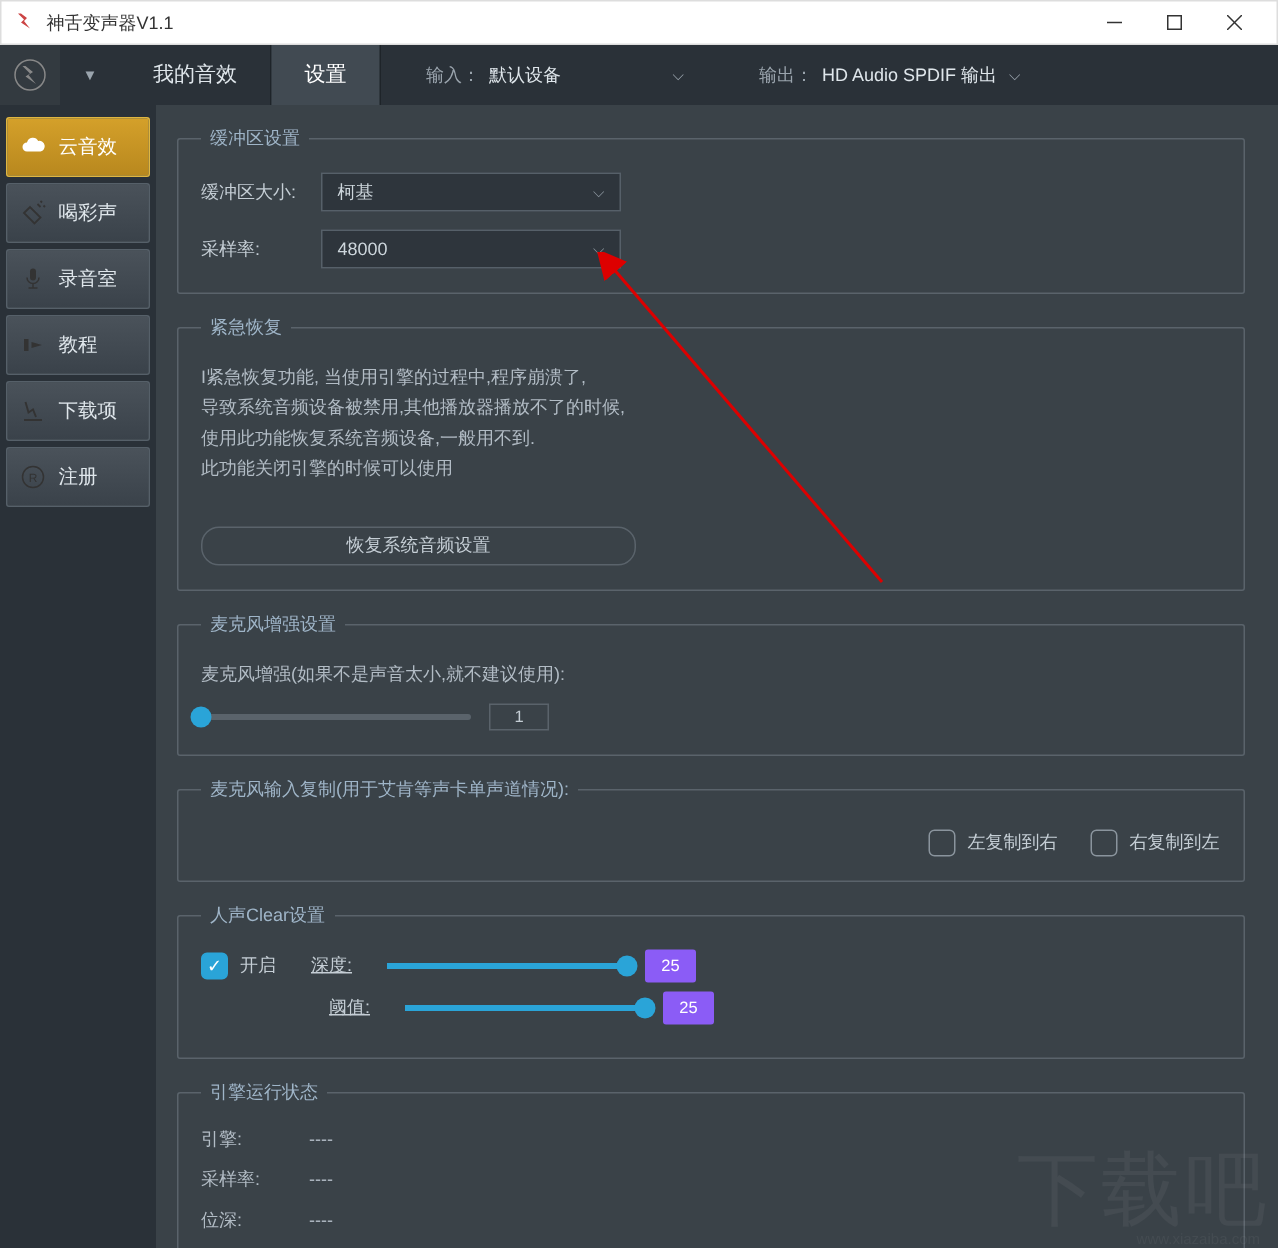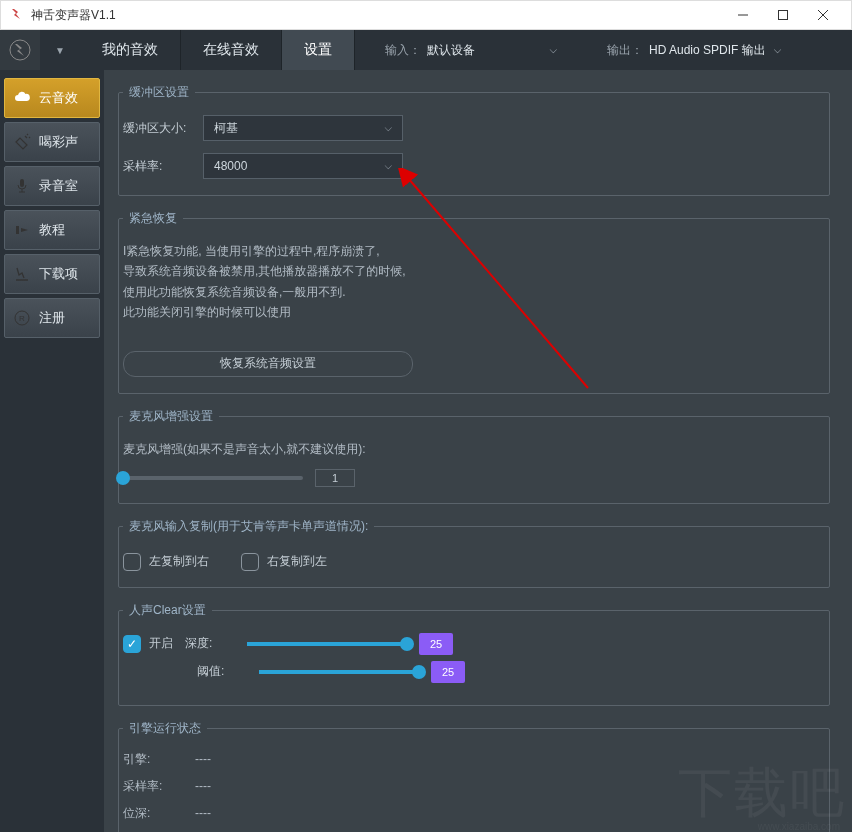--- a/index.html
+++ b/index.html
@@ -22,43 +22,43 @@
 .io-select { color: #dfe6eb; background: transparent; min-width: 130px; display: flex; align-items: center; justify-content: space-between; gap: 8px; }
 .io-select .chev { color: #9aa4ad; font-size: 10px; }
 
 .main { display: flex; height: calc(100% - 70px); }
 .sidebar { width: 104px; background: #2a3138; padding: 8px 4px; display: flex; flex-direction: column; gap: 4px; }
 .side-item { height: 40px; display: flex; align-items: center; gap: 8px; padding: 0 8px; background: linear-gradient(180deg,#4a525a,#3a424a); border: 1px solid #566069; color: #dfe6eb; font-size: 13px; border-radius: 2px; }
 .side-item.active { background: linear-gradient(180deg,#d4a02a,#b8881e); color: #fff; border-color: #e0b640; }
 .side-item .ico { width: 18px; height: 18px; display: flex; align-items: center; justify-content: center; }
 
 .content { flex: 1; padding: 14px 22px 14px 14px; overflow: hidden; }
-fieldset { border: 1px solid #5a636b; border-radius: 2px; padding: 14px 16px 16px 4px; margin-bottom: 14px; }
+fieldset { border: 1px solid #5a636b; border-radius: 2px; padding: 14px 16px 16px 15px; margin-bottom: 14px; }
 legend { color: #9fb5c8; font-size: 12px; padding: 0 6px; }
 .row { display: flex; align-items: center; margin-bottom: 12px; font-size: 12px; color: #c5ced5; }
 .row:last-child { margin-bottom: 0; }
 .row .lbl { width: 80px; }
 .select-box { width: 200px; height: 26px; background: #2e353c; border: 1px solid #566069; display: flex; align-items: center; justify-content: space-between; padding: 0 10px; color: #cdd6dc; font-size: 12px; }
 .select-box .chev { color: #8a949d; font-size: 10px; }
 
 .desc { font-size: 12px; color: #b2bcc5; line-height: 1.7; }
 .recover-btn { margin-top: 28px; width: 290px; height: 26px; border: 1px solid #5a636b; border-radius: 12px; background: transparent; color: #c5ced5; font-size: 12px; display: flex; align-items: center; justify-content: center; }
 
 .slider-row { display: flex; align-items: center; gap: 12px; margin-top: 10px; }
 .slider-track { position: relative; width: 180px; height: 4px; background: #5a636b; border-radius: 2px; }
 .slider-thumb { position: absolute; left: 0; top: 50%; transform: translate(-50%,-50%); width: 14px; height: 14px; border-radius: 50%; background: #2aa4d8; }
 .num-box { width: 40px; height: 18px; border: 1px solid #5a636b; display: flex; align-items: center; justify-content: center; font-size: 11px; color: #c5ced5; }
 
-.check-row { display: flex; gap: 32px; margin-top: 4px; }
+.check-row { display: flex; gap: 22px; margin-top: 4px; justify-content: flex-end; }
 .check { display: flex; align-items: center; gap: 8px; font-size: 12px; color: #c5ced5; }
 .check-box { width: 18px; height: 18px; border: 1px solid #8a949d; border-radius: 4px; display: flex; align-items: center; justify-content: center; color: #fff; font-size: 12px; }
 .check-box.checked { background: #2aa4d8; border-color: #2aa4d8; }
 
 .clear-row { display: flex; align-items: center; gap: 12px; margin-bottom: 6px; font-size: 12px; color: #c5ced5; }
-.clear-row .clbl { width: 50px; text-align: left; }
+.clear-row .clbl { width: 50px; text-align: center; text-decoration: underline; }
 .clear-slider { position: relative; width: 160px; height: 4px; background: #5a636b; border-radius: 2px; }
 .clear-slider .fill { position: absolute; left: 0; top: 0; height: 100%; background: #2aa4d8; }
 .clear-slider .thumb { position: absolute; top: 50%; transform: translate(-50%,-50%); width: 14px; height: 14px; border-radius: 50%; background: #2aa4d8; }
 .val-box { width: 34px; height: 22px; background: #8b5cf6; color: #fff; font-size: 11px; display: flex; align-items: center; justify-content: center; border-radius: 2px; }
 
 .status-row { display: flex; align-items: center; margin-bottom: 10px; font-size: 12px; color: #b2bcc5; }
 .status-row .slbl { width: 72px; }
 
 .arrow-svg { position: absolute; left: 398px; top: 168px; pointer-events: none; }
 
@@ -97,21 +97,20 @@
 
 <div class="topbar">
   <div class="top-btn logo">
     <svg width="22" height="22" viewBox="0 0 22 22">
         <circle cx="11" cy="11" r="10" fill="none" stroke="#888"></circle>
         <path d="M8 5l5 4-3 2 5 6-7-5 3-2-5-5z" fill="#888"></path>
       </svg>
   </div>
   <div class="top-btn tri">▼</div>
   <div class="tab">我的音效</div>
-  <div class="tab">在线音效</div>
   <div class="tab active">设置</div>
   <div class="io-section">
     <span class="io-label">输入：</span>
     <div class="io-select">
       <span>默认设备</span>
       <span class="chev">⌵</span>
     </div>
   </div>
   <div class="io-section">
     <span class="io-label">输出：</span>

